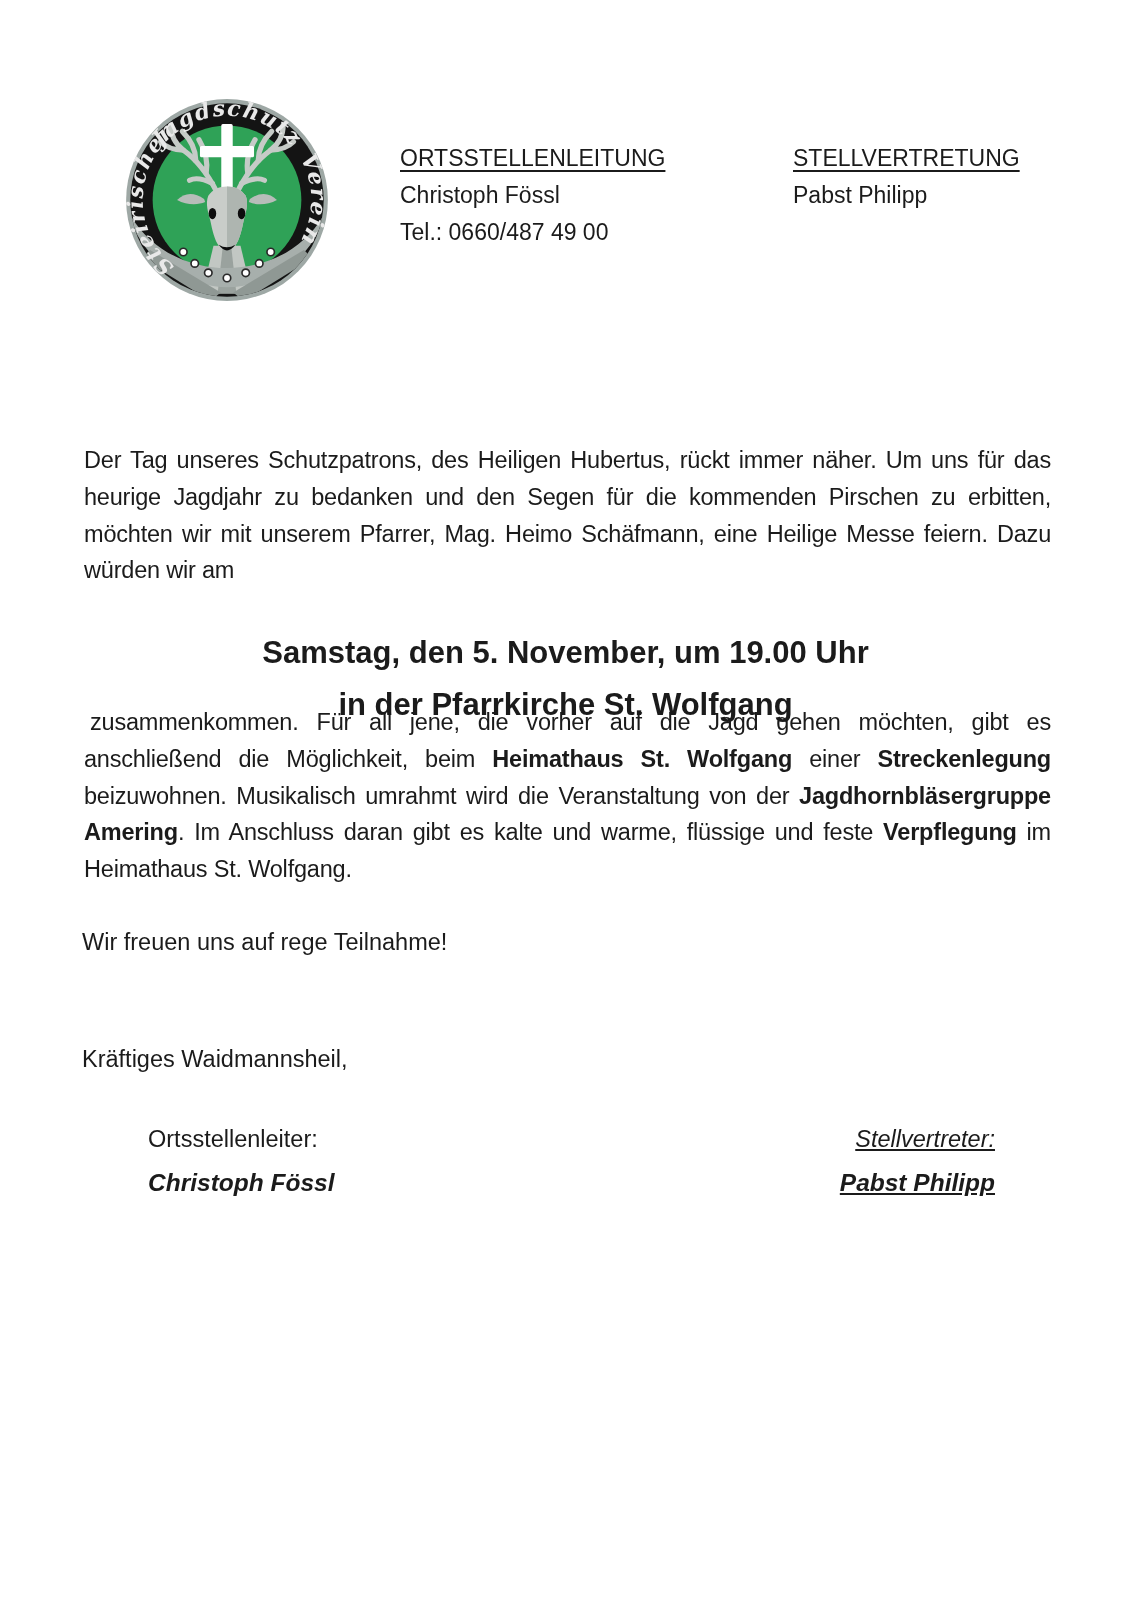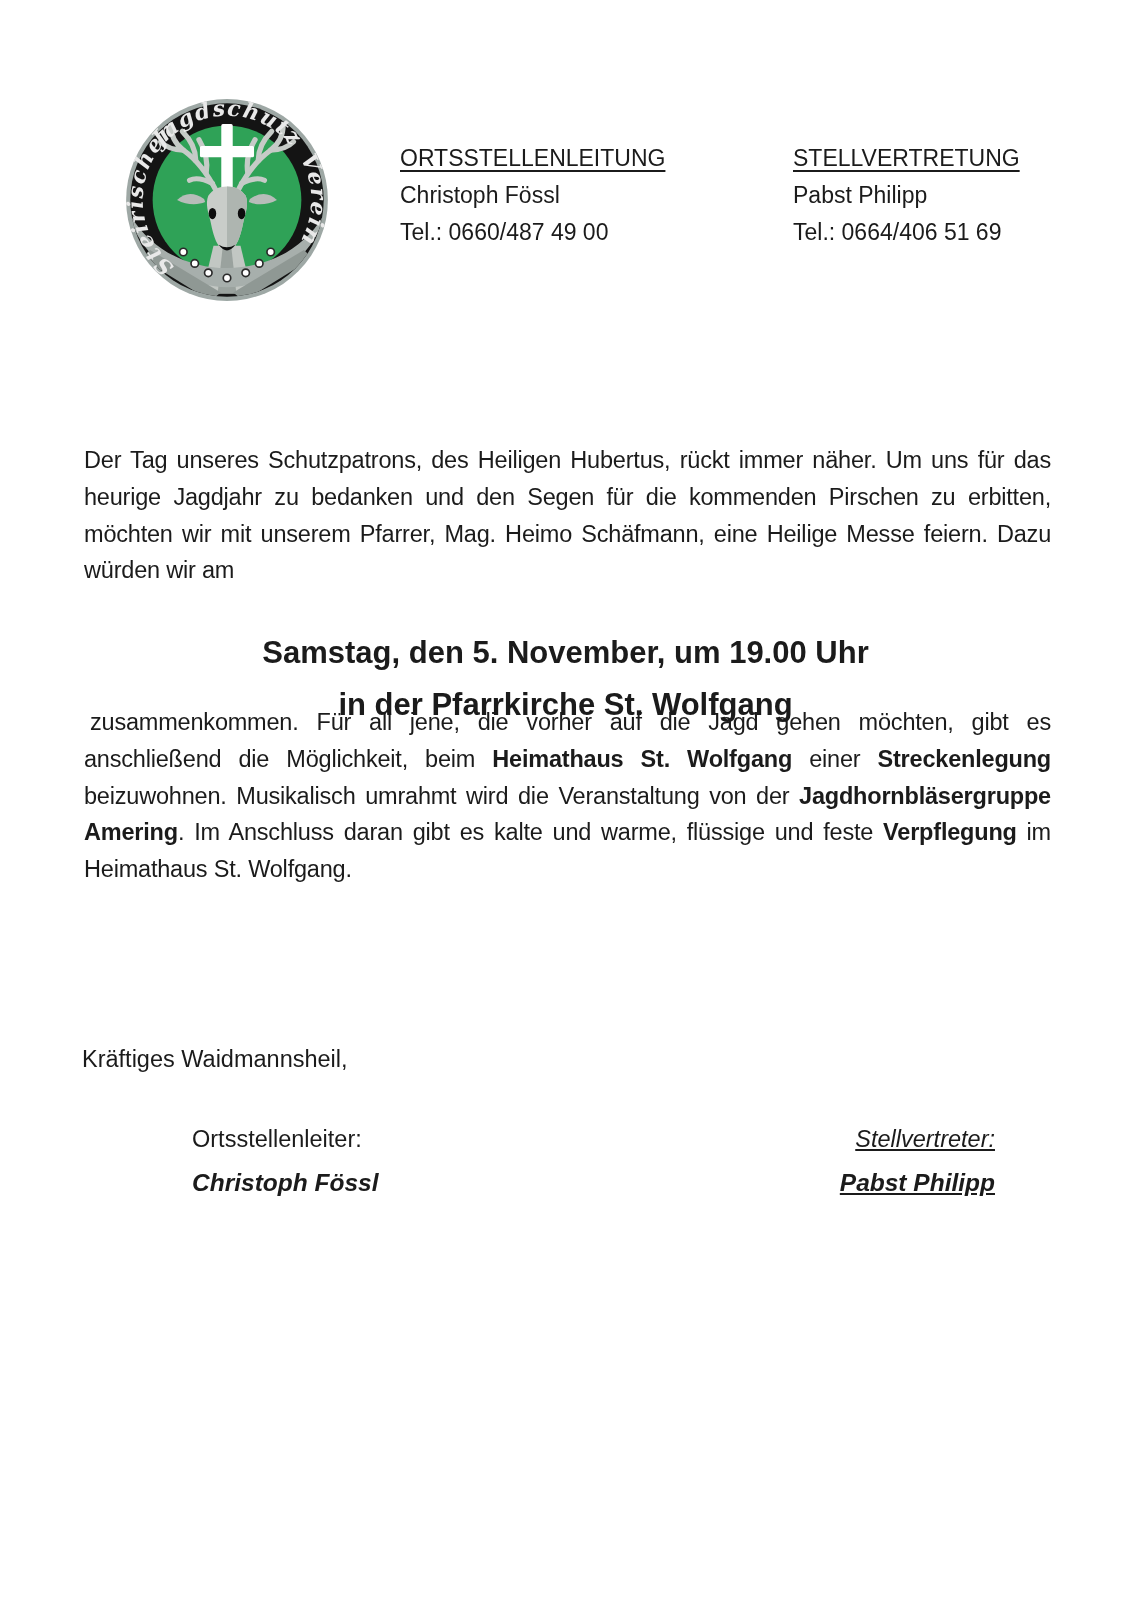--- a/index.html
+++ b/index.html
@@ -37,21 +37,21 @@
     text-align:center; font-weight:bold; font-size:31px; line-height:34px;margin-top:32px;
   }
   .event-date     { top:604px; }
   .event-location { top:656px; }
   .closing-line { position:absolute; left:82px; font-size:23.5px; line-height:36px; }
   .closing-1 { top:924px; }
   .closing-2 { top:1001px;margin-top:40px; }
   
   .sig { position:absolute; top:1121px; font-size:23.5px; line-height:37px; }
   .sig .sig-name { font-weight:bold; font-style:italic; font-size:24.5px; margin-top:6px; }
-  .sig-left  { left:148px;margin-left:44px; }
+  .sig-left  { left:148px; }
   .sig-right { right:136px; text-align:right;text-decoration:underline; }
   .sig-right .sig-role { font-style:italic; }
 </style>
 </head>
 <body>
 
 <div class="page">
 
   <div class="logo-box">
     <svg viewBox="0 0 200 200">
@@ -128,31 +128,31 @@
 
   <div class="contact-col left">
     <div class="contact-title">ORTSSTELLENLEITUNG</div>
     <div>Christoph Fössl</div>
     <div>Tel.: 0660/487 49 00</div>
   </div>
 
   <div class="contact-col right">
     <div class="contact-title">STELLVERTRETUNG</div>
     <div>Pabst Philipp</div>
-    <div>Tel.: 0664/406 51 69</div>
   </div>
 
 
   <div class="para para-1">Der Tag unseres Schutzpatrons, des Heiligen Hubertus, rückt immer näher. Um uns für das heurige Jagdjahr zu bedanken und den Segen für die kommenden Pirschen zu erbitten, möchten wir mit unserem Pfarrer, Mag. Heimo Schäfmann, eine Heilige Messe feiern. Dazu würden wir am</div>
 
   <div class="event-line event-date">Samstag, den 5. November, um 19.00 Uhr</div>
   <div class="event-line event-location">in der Pfarrkirche St. Wolfgang</div>
 
   <div class="para para-2"><span>zusammenkommen. Für all jene, die vorher auf die Jagd gehen möchten, gibt es anschließend die Möglichkeit, beim </span><span style="font-weight: bold;">Heimathaus St. Wolfgang</span><span> einer </span><span style="font-weight: bold;">Streckenlegung</span><span> beizuwohnen. Musikalisch umrahmt wird die Veranstaltung von der </span><span style="font-weight: bold;">Jagdhornbläsergruppe Amering</span><span>. Im Anschluss daran gibt es kalte und warme, flüssige und feste </span><span style="font-weight: bold;">Verpflegung</span><span> im Heimathaus St. Wolfgang.</span></div>
 
+  <div class="closing-line closing-1">Wir freuen uns auf rege Teilnahme!</div>
   <div class="closing-line closing-2">Kräftiges Waidmannsheil,</div>
 
   <div class="sig sig-left">
     <div class="sig-role">Ortsstellenleiter:</div>
     <div class="sig-name">Christoph Fössl</div>
   </div>
 
   <div class="sig sig-right">
     <div class="sig-role">Stellvertreter:</div>
     <div class="sig-name">Pabst Philipp</div>

